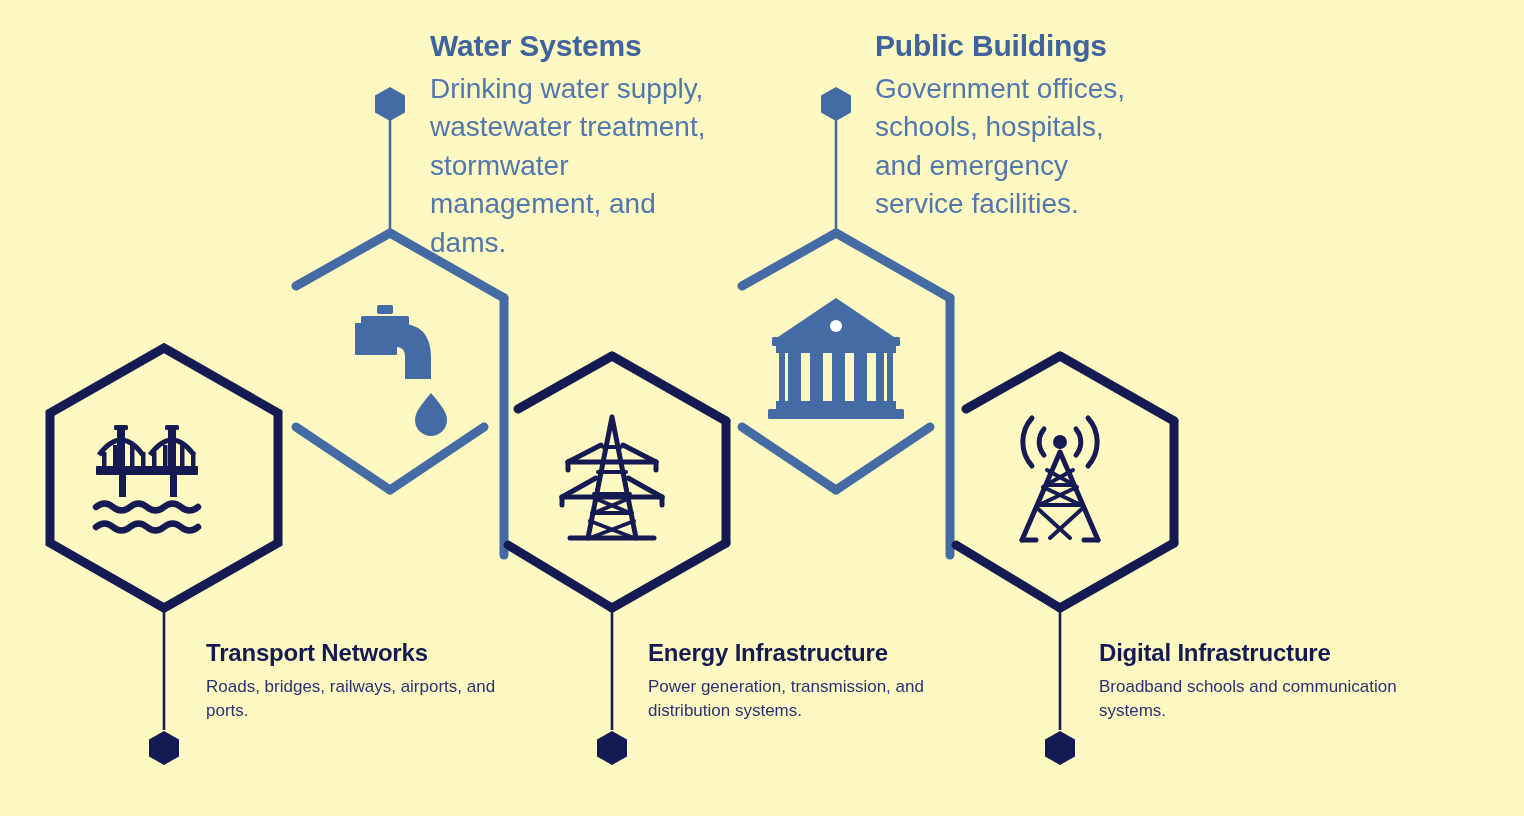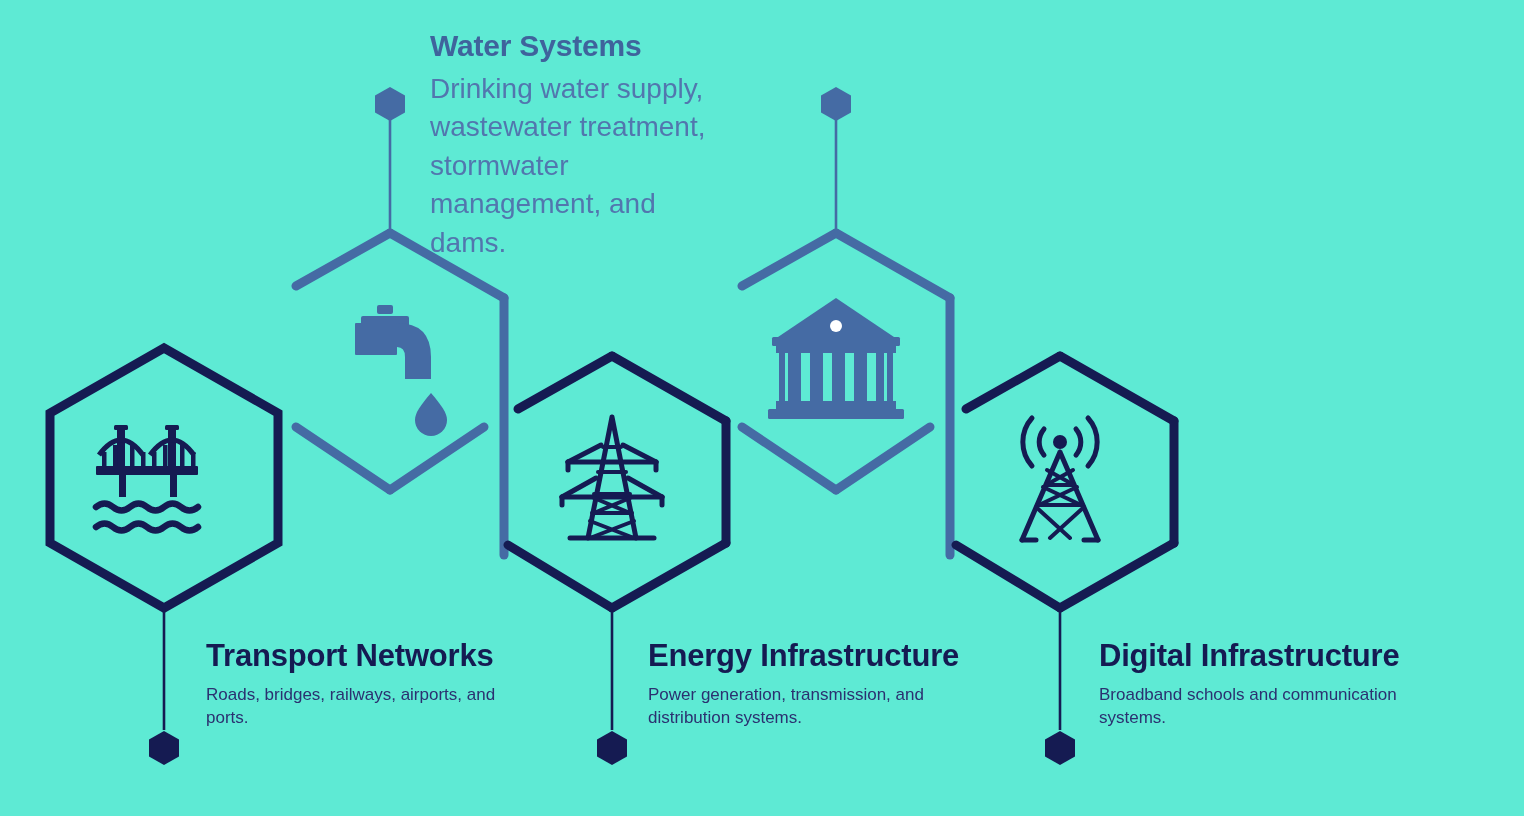--- a/index.html
+++ b/index.html
@@ -11,21 +11,21 @@
     width: 1524px;
     height: 816px;
     font-family: "Liberation Sans", sans-serif;
     overflow: hidden;
     position: relative;
   }
   #stage {
     position: relative;
     width: 1524px;
     height: 816px;
-    background: #5eead4;
+    background: #fef9c3;
   }
   #graphics {
     position: absolute;
     left: 0;
     top: 0;
     width: 1524px;
     height: 816px;
   }
   .callout {
     position: absolute;
@@ -46,21 +46,21 @@
     font-size: 30px;
   }
   .callout.top .desc {
     color: #5276AE;
     font-size: 28px;
     margin-top: 8px;
   }
   
   .callout.bottom .title {
     color: #151B52;
-    font-size: 31px;
+    font-size: 24px;
   }
   .callout.bottom .desc {
     color: #2B3170;
     font-size: 17px;
     margin-top: 10px;
   }
 
   #c-water        { left: 430px; top: 30px;  width: 290px; }
   #c-public       { left: 875px; top: 30px;  width: 270px; }
   #c-transport    { left: 206px; top: 640px; width: 330px; }
@@ -244,20 +244,24 @@
       </g>
     </g>
 
   </svg>
 
   <div class="callout top" id="c-water">
     <div class="title">Water Systems</div>
     <div class="desc">Drinking water supply, wastewater treatment, stormwater management, and dams.</div>
   </div>
 
+  <div class="callout top" id="c-public">
+    <div class="title">Public Buildings</div>
+    <div class="desc">Government offices, schools, hospitals, and emergency service facilities.</div>
+  </div>
 
   <div class="callout bottom" id="c-transport">
     <div class="title">Transport Networks</div>
     <div class="desc">Roads, bridges, railways, airports, and ports.</div>
   </div>
 
   <div class="callout bottom" id="c-energy">
     <div class="title">Energy Infrastructure</div>
     <div class="desc">Power generation, transmission, and distribution systems.</div>
   </div>

